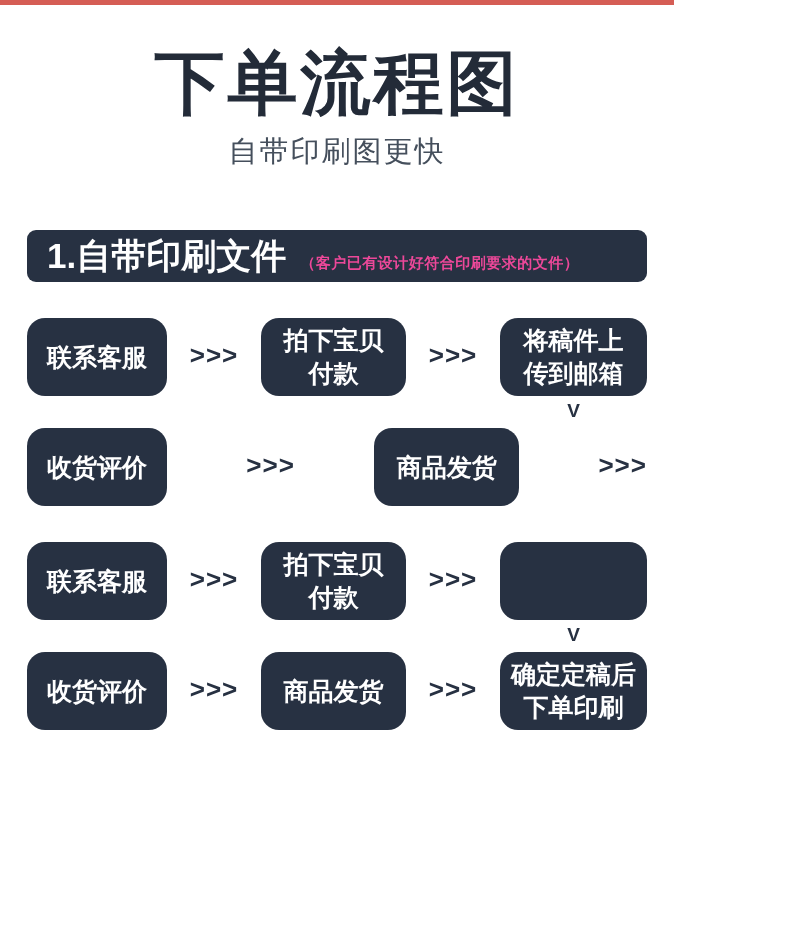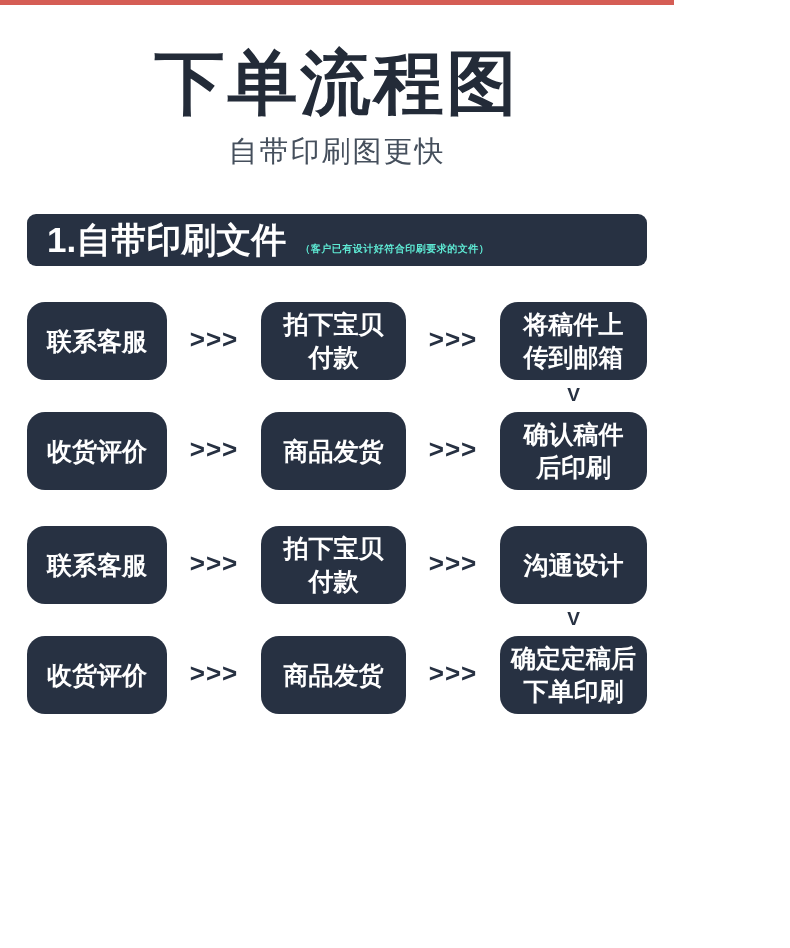--- a/index.html
+++ b/index.html
@@ -36,32 +36,32 @@
     height: 52px;
     background: #273142;
     border-radius: 9px;
     display: flex;
     align-items: baseline;
     padding-left: 20px;
     box-sizing: border-box;
     white-space: nowrap;
     overflow: hidden;
   }
-  .section-1 .section-banner { margin-top: 42px; }
+  .section-1 .section-banner { margin-top: 58px; }
   .section-2 .section-banner { margin-top: 73px; }
   .section-heading {
     font-size: 35px;
     font-weight: 800;
     color: #ffffff;
     line-height: 52px;
   }
   .section-note {
-    font-size: 10px;
+    font-size: 15px;
     font-weight: 600;
-    color: #5eead4;
+    color: #ec4899;
     margin-left: 14px;
     letter-spacing: 0.5px;
   }
 
   .flow-row {
     display: flex;
     justify-content: space-between;
     align-items: stretch;
     height: 78px;
   }
@@ -150,42 +150,37 @@
         <div class="step-box col-1">
           <div>收货评价</div>
           <div></div>
         </div>
         <div class="flow-arrow">&gt;&gt;&gt;</div>
         <div class="step-box col-2">
           <div>商品发货</div>
           <div></div>
         </div>
         <div class="flow-arrow">&gt;&gt;&gt;</div>
-        <div class="step-box col-3">
-          <div>确认稿件</div>
-          <div>后印刷</div>
-        </div>
       </div>
     </div>
 
     <div class="section section-2">
 
       <div class="flow-row first">
         <div class="step-box col-1">
           <div>联系客服</div>
           <div></div>
         </div>
         <div class="flow-arrow">&gt;&gt;&gt;</div>
         <div class="step-box col-2">
           <div>拍下宝贝</div>
           <div>付款</div>
         </div>
         <div class="flow-arrow">&gt;&gt;&gt;</div>
         <div class="step-box col-3">
-          <div>沟通设计</div>
         </div>
       </div>
 
       <div class="connector-row">
         <div class="connector-cell">V</div>
       </div>
 
       <div class="flow-row">
         <div class="step-box col-1">
           <div>收货评价</div>

